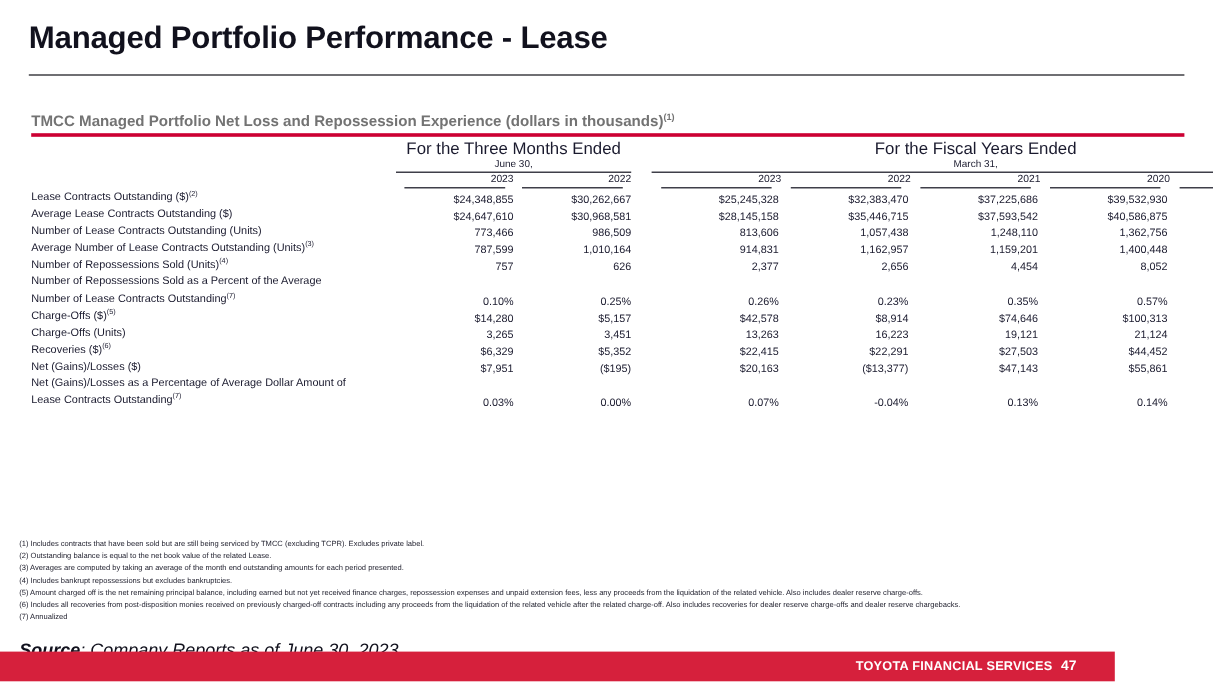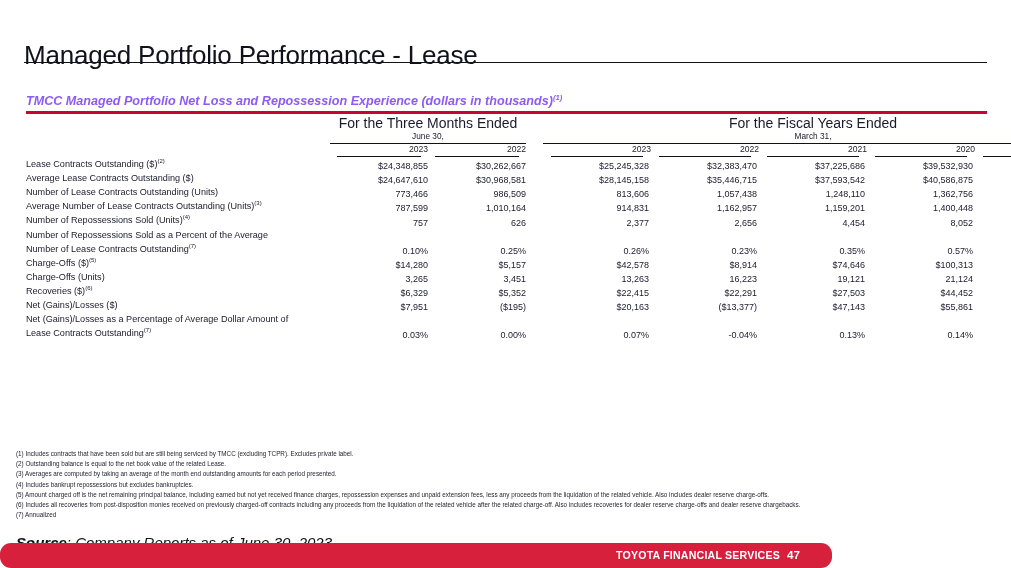--- a/index.html
+++ b/index.html
@@ -13,46 +13,45 @@
     position: relative;
     font-family: "Liberation Sans", sans-serif;
     color: #1a1a2e;
     overflow: hidden;
   }
 
   
   .slide-title {
     position: absolute;
     left: 24px;
-    top: 40px;
+    top: 16px;
     font-size: 26px;
-    font-weight: normal;
+    font-weight: bold;
     letter-spacing: -0.2px;
     color: #11111d;
     text-align: center;
   }
   .title-rule {
     position: absolute;
     left: 24px;
     top: 62px;
     width: 963px;
     height: 1px;
     background: #111118;
   }
 
   
   .table-heading {
     position: absolute;
     left: 26px;
     top: 93px;
     font-size: 12.6px;
     font-weight: bold;
-    color: #8b5cf6;
+    color: #737373;
     white-space: nowrap;
-    font-style: italic;
   }
   .table-heading sup {
     font-size: 7.6px;
     vertical-align: super;
   }
   .heading-rule {
     position: absolute;
     left: 26px;
     top: 111px;
     width: 961px;
@@ -159,24 +158,23 @@
     font-style: italic;
     color: #11111d;
   }
   .source b { font-style: italic; font-weight: bold; }
 
   
   .footer-bar {
     position: absolute;
     left: 0;
     bottom: 0;
-    width: 832px;
+    width: 929px;
     height: 25px;
     background: #d6203c;
-    border-radius: 11px;
   }
   .footer-brand {
     position: absolute;
     right: 52px;
     top: 6px;
     font-size: 10.6px;
     font-weight: bold;
     color: #ffffff;
     letter-spacing: 0.2px;
   }

